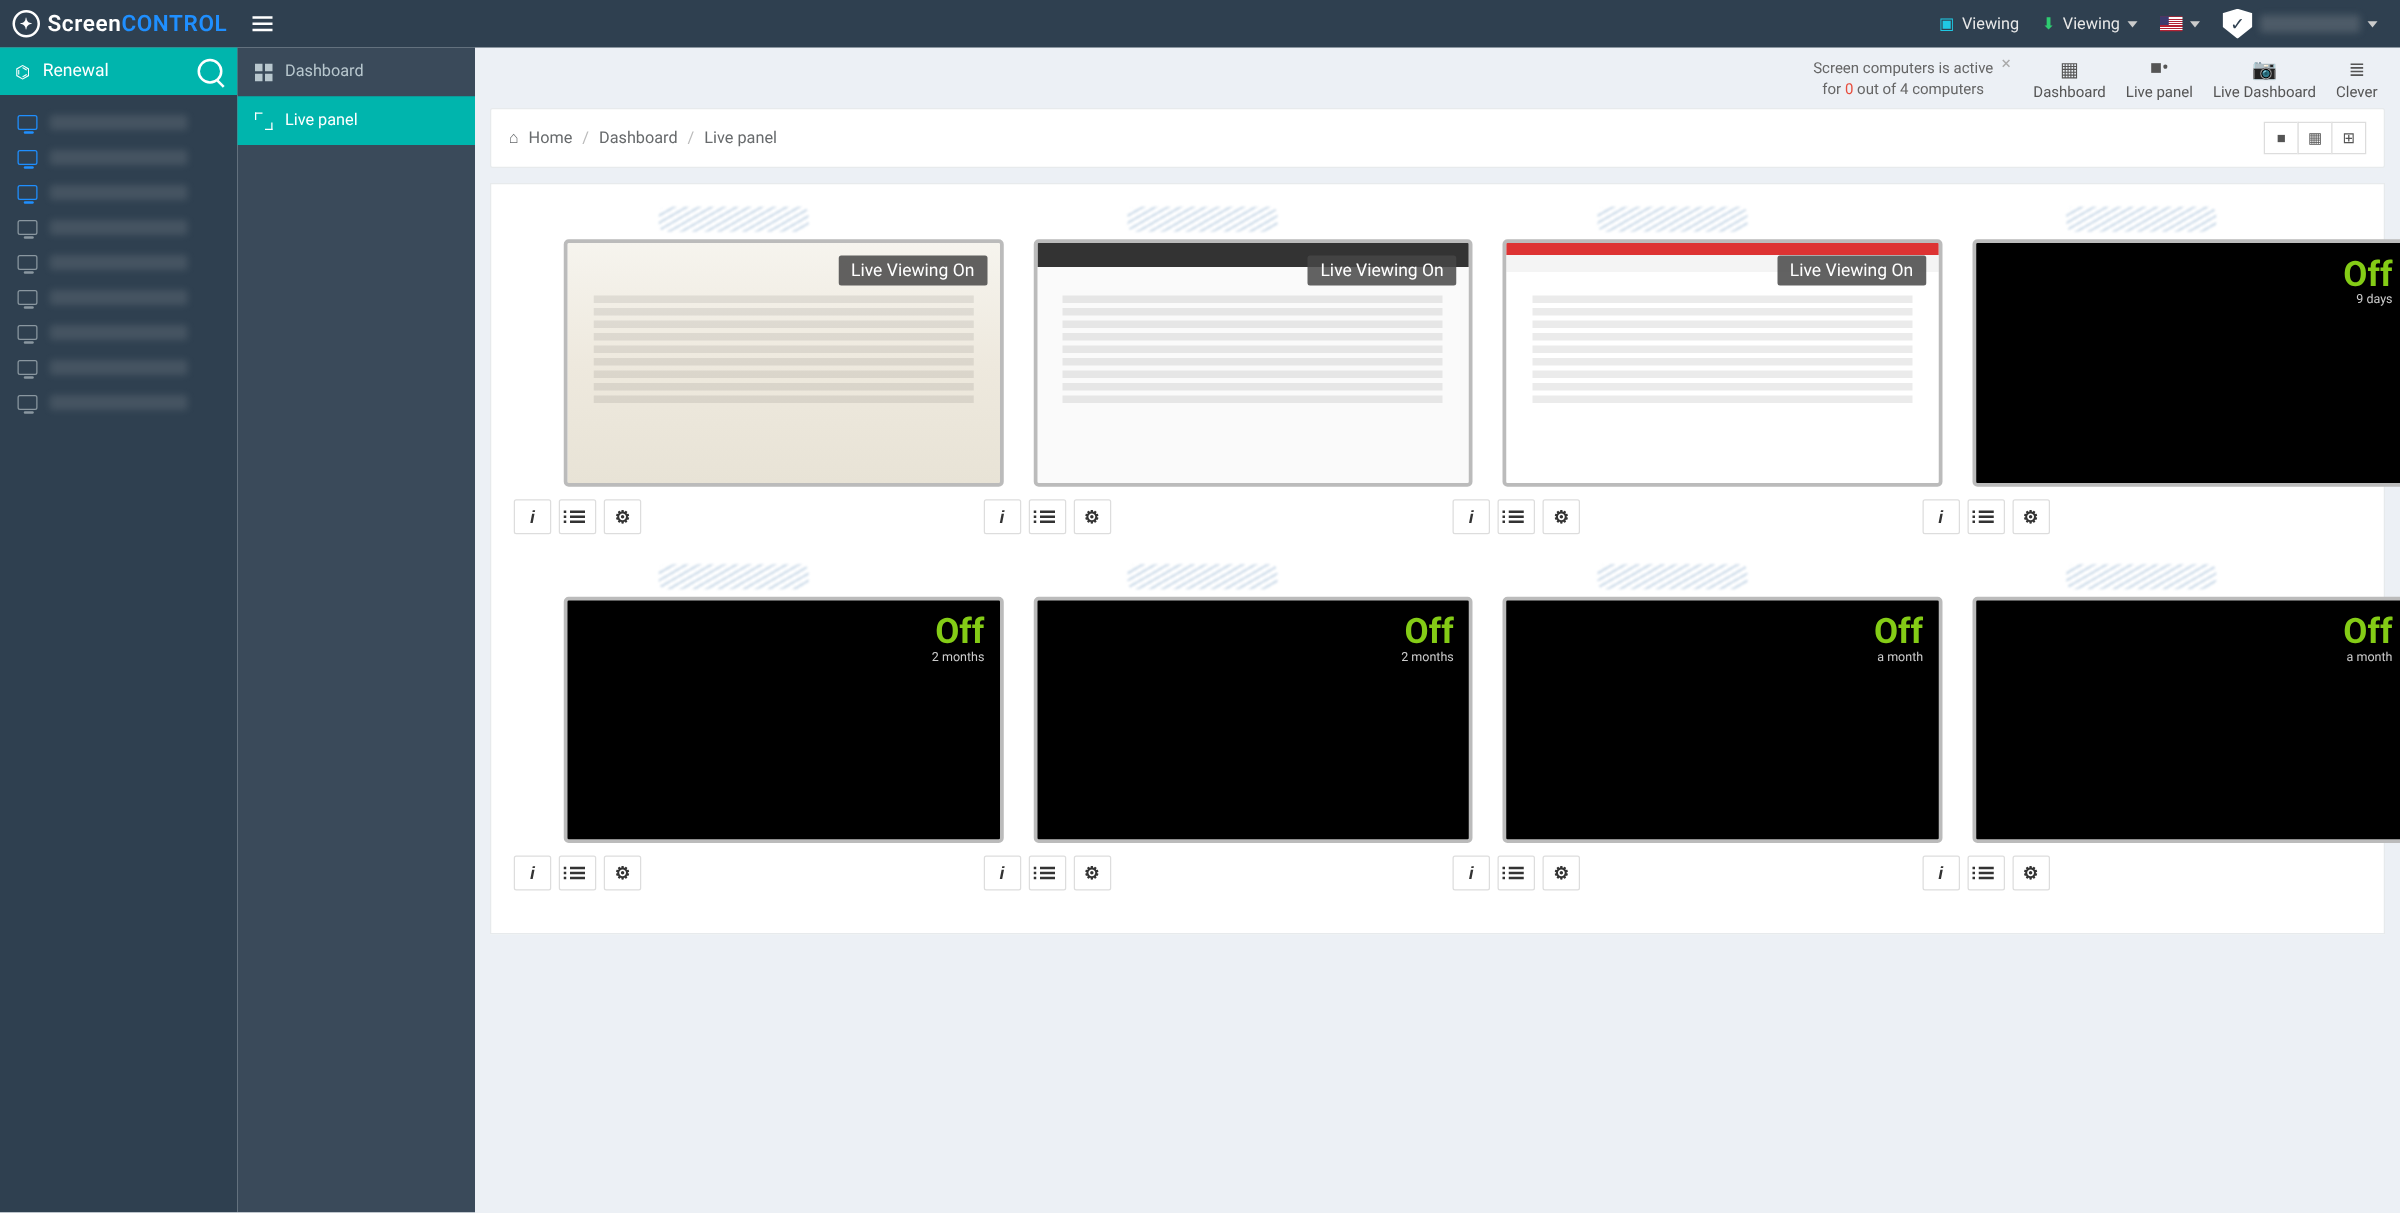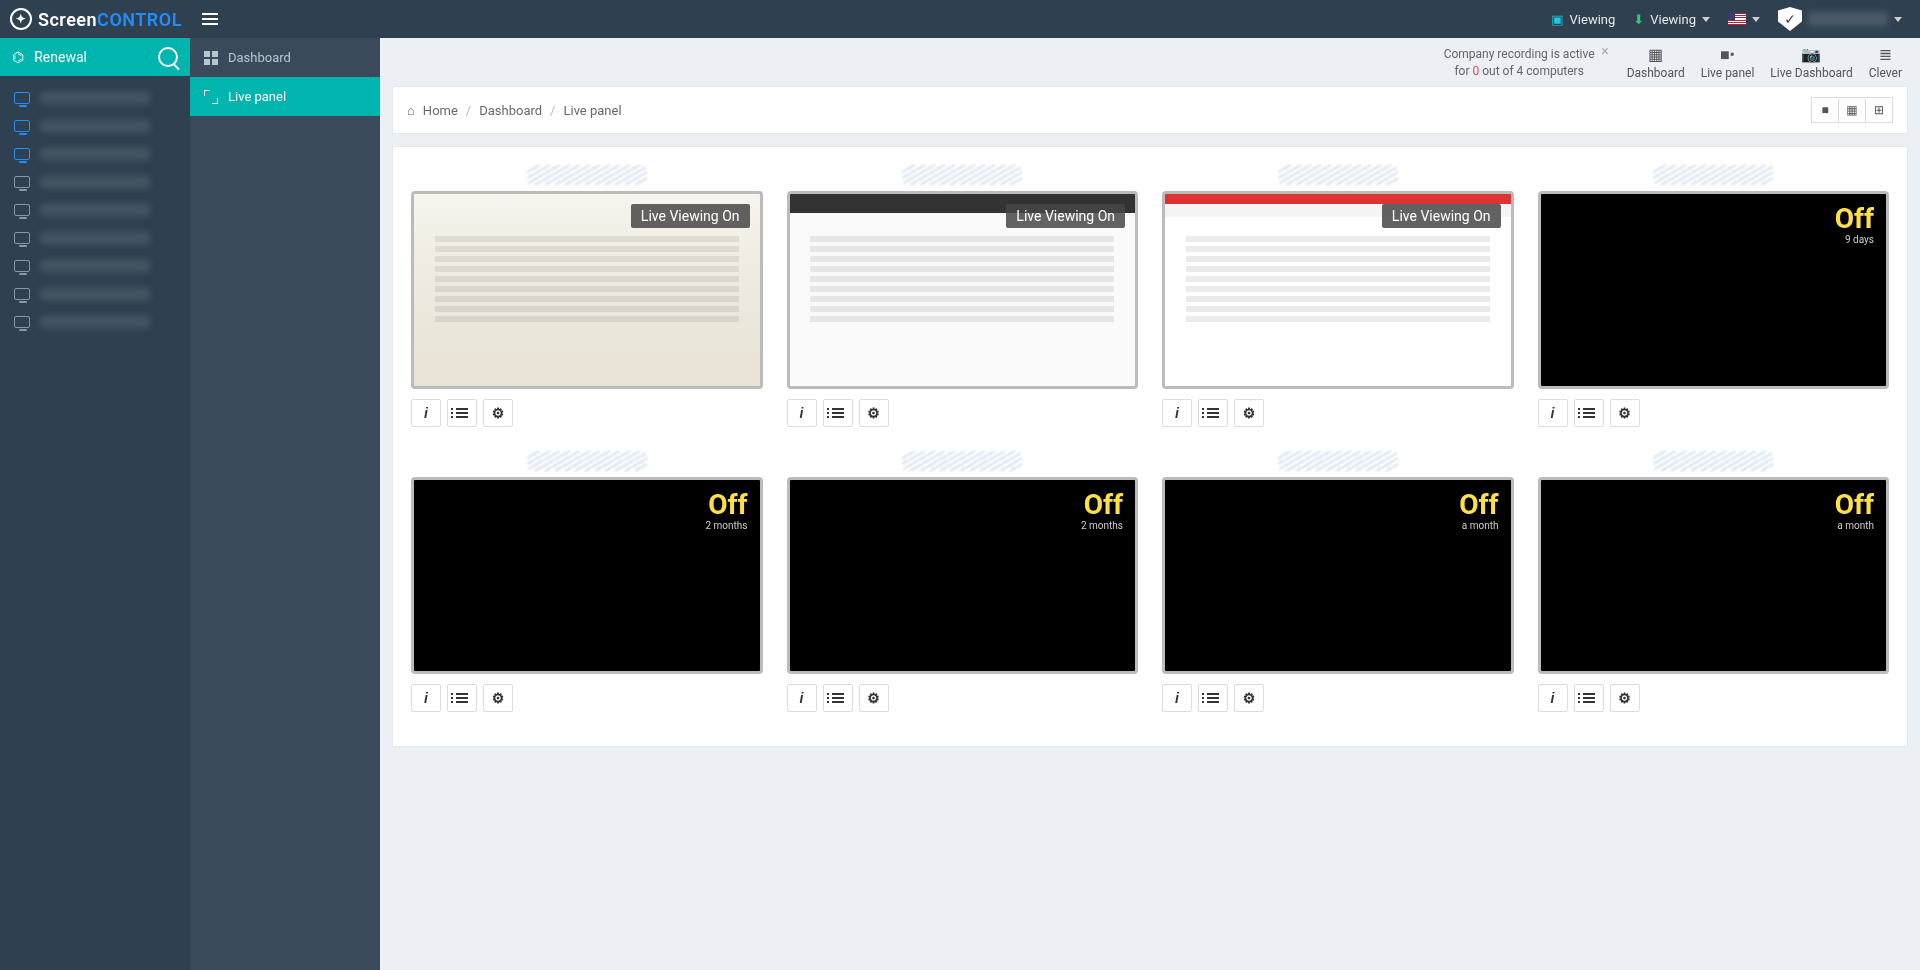--- a/index.html
+++ b/index.html
@@ -375,20 +375,21 @@
   filter: blur(1px);
 }
 .screen {
   width: 100%;
   aspect-ratio: 16/9;
   border: 3px solid #bbb;
   border-radius: 4px;
   background: #000;
   position: relative;
   overflow: hidden;
+  margin-left: 40px;
 }
 .screen.light {
   background: linear-gradient(180deg, #f6f4ee 0%, #eee9de 50%, #e8e3d6 100%);
 }
 .screen.browser {
   background: linear-gradient(180deg, #333 0 10%, #fafafa 10% 100%);
 }
 .screen.excel {
   background: linear-gradient(180deg, #d33 0 5%, #f4f4f4 5% 12%, #fff 12% 100%);
 }
@@ -413,21 +414,21 @@
   background: rgba(70,70,70,0.85);
   color: #fff;
   font-size: 14px;
   padding: 4px 10px;
   border-radius: 2px;
 }
 .off-label {
   position: absolute;
   top: 8px;
   right: 12px;
-  color: #fde047;
+  color: #84cc16;
   font-weight: 700;
   font-size: 28px;
   text-align: right;
 }
 .off-sub {
   position: absolute;
   top: 40px;
   right: 12px;
   color: #ccc;
   font-size: 10px;
@@ -576,21 +577,21 @@
       <span class="expand-icon"></span>
       <span>Live panel</span>
     </div>
   </div>
 
   <div class="main">
 
     <div class="toolbar">
       <div class="screen-rec-notice">
         <span class="close-x">×</span>
-        <div>Company recording is active</div>
+        <div>Screen computers is active</div>
         <div>
           <span>for </span><span class="count">0</span><span> out of 4 computers</span>
         </div>
       </div>
       <div class="tool-icons">
         <div class="tool-icon-item">
           <span class="ic">▦</span>
           <span>Dashboard</span>
         </div>
         <div class="tool-icon-item">

